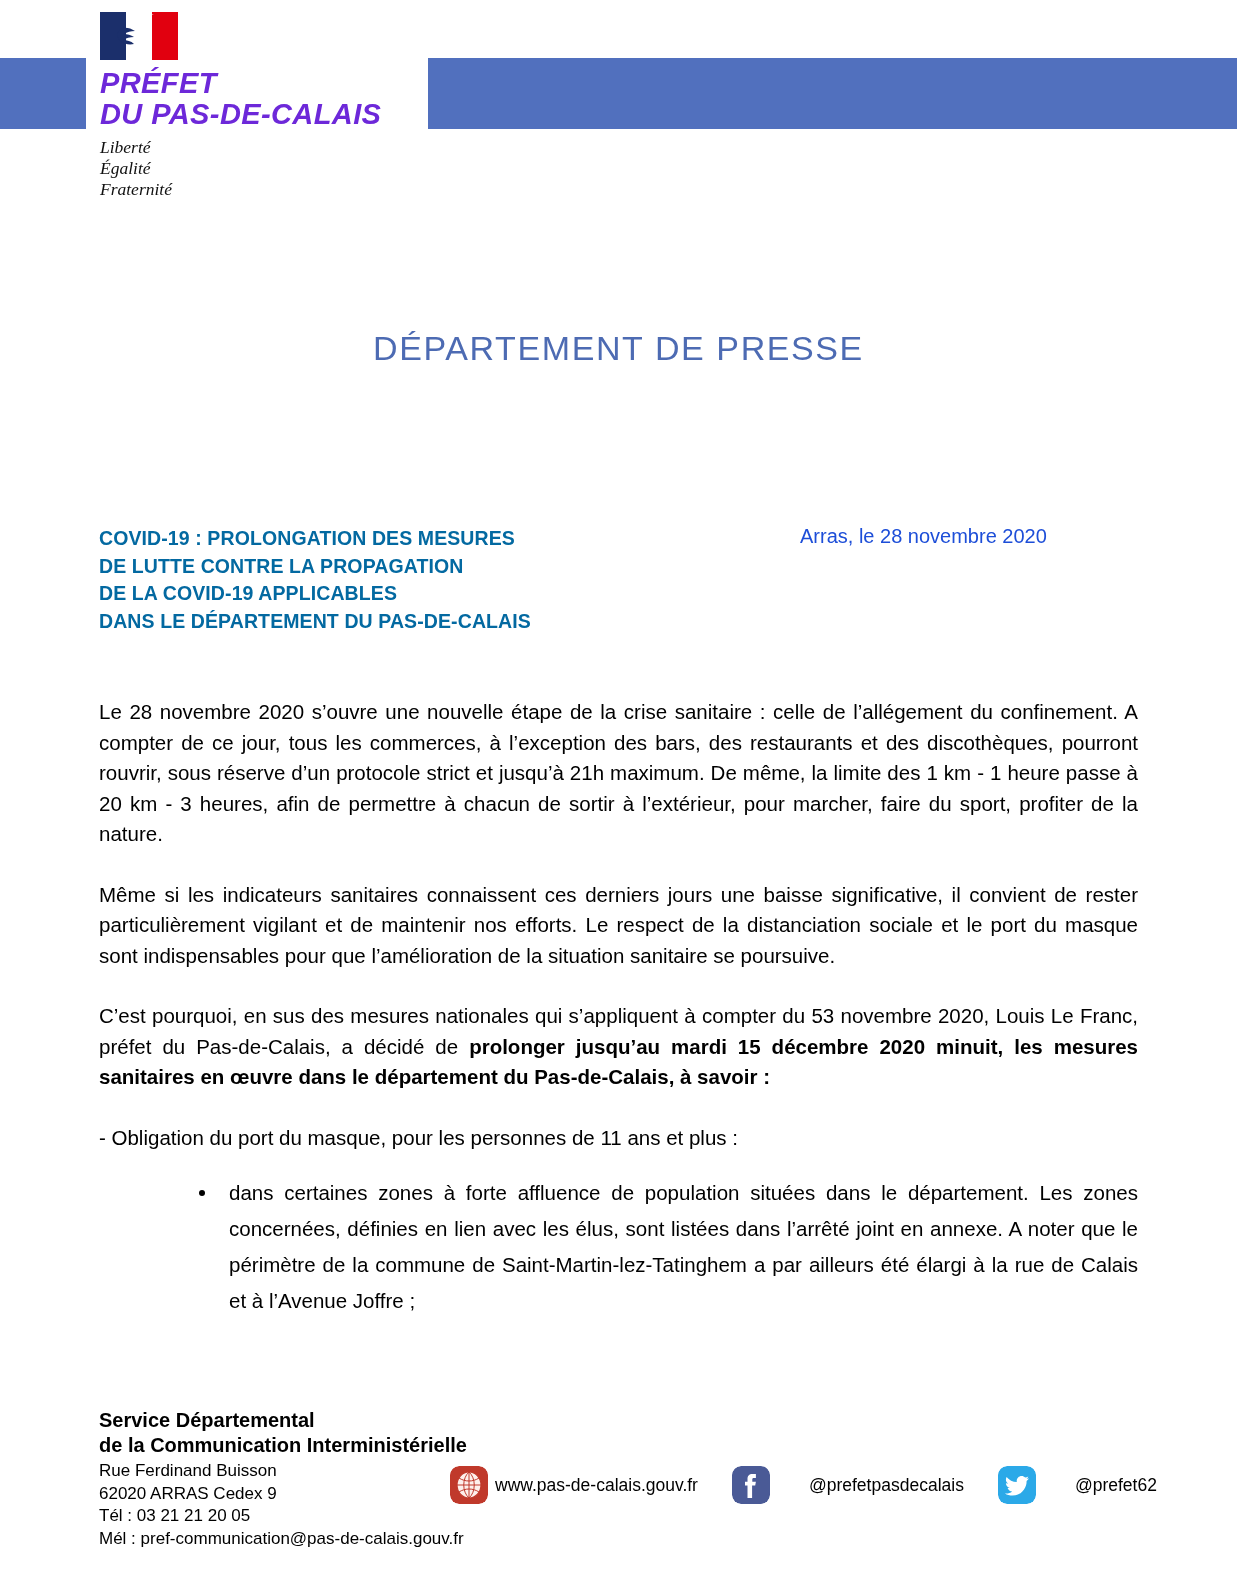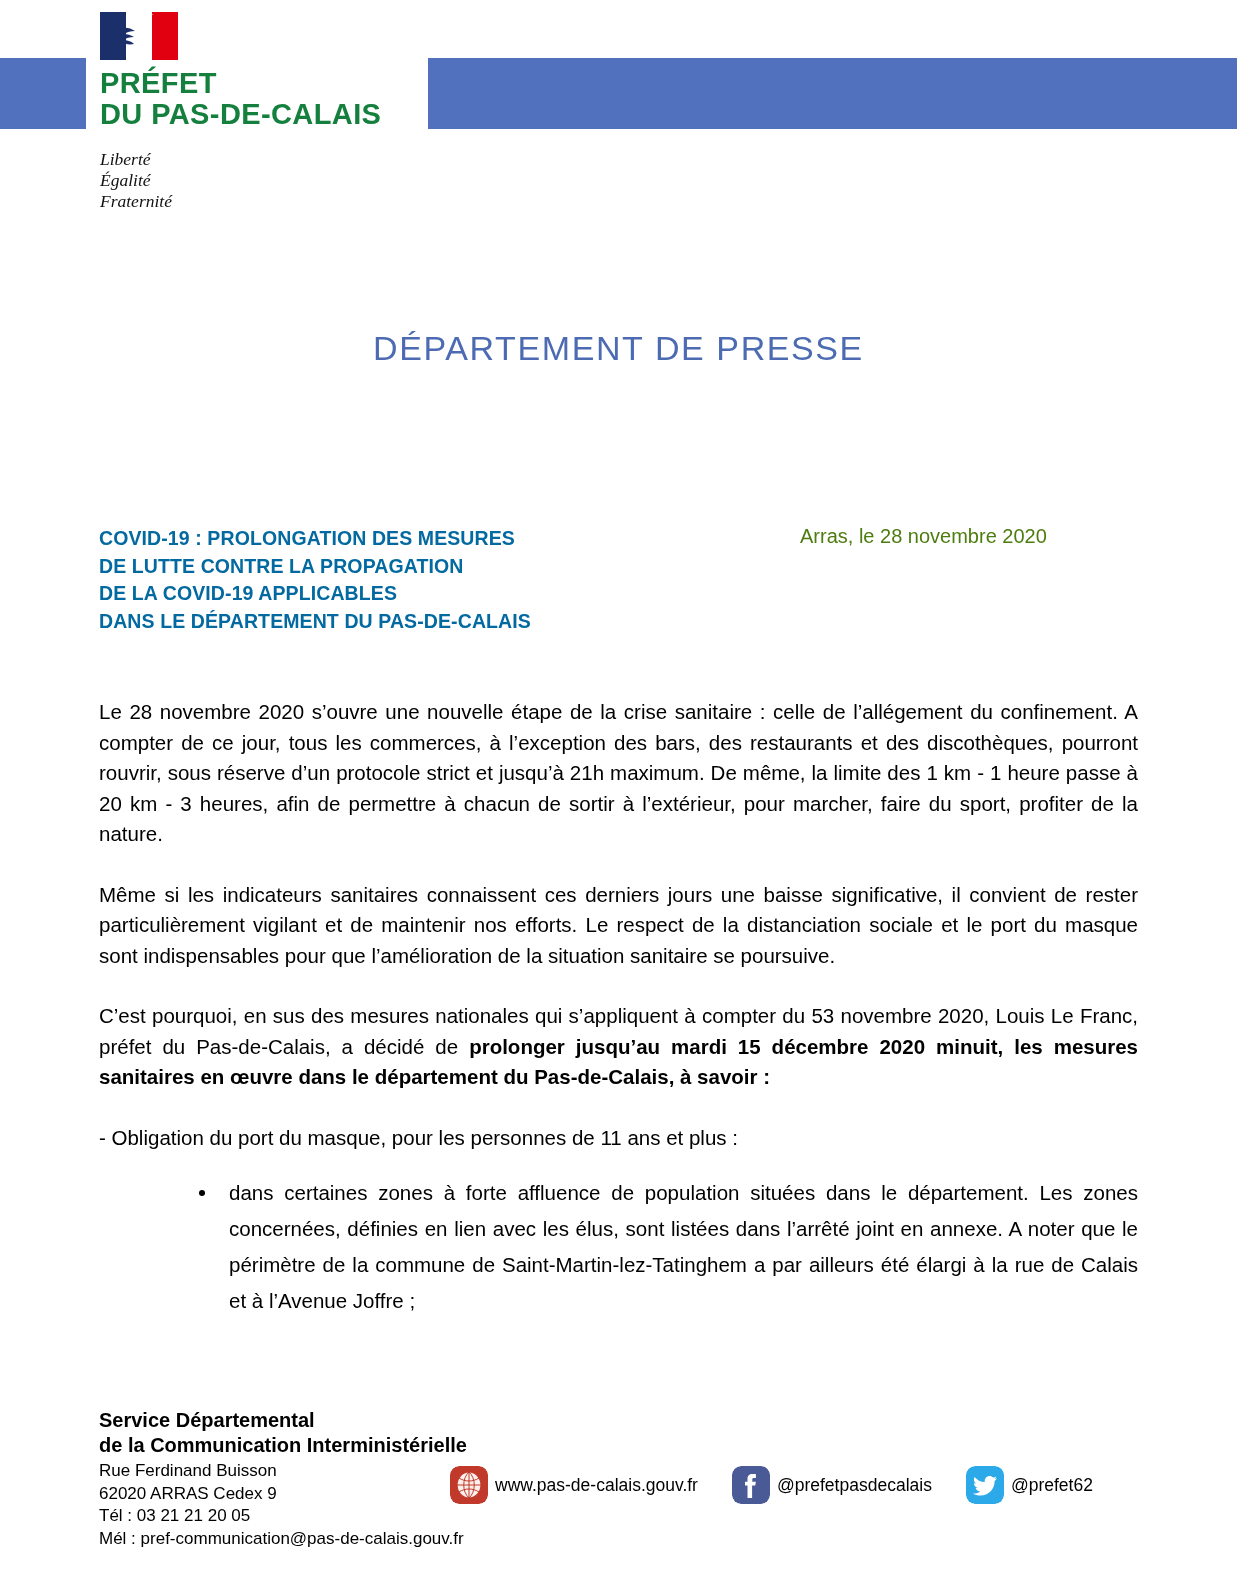--- a/index.html
+++ b/index.html
@@ -51,25 +51,26 @@
     height: 48px;
     display: block;
   }
   .logo-title {
     margin-top: 8px;
     font-family: "Liberation Sans", sans-serif;
     font-weight: 700;
     font-size: 29px;
     line-height: 31px;
     letter-spacing: 0.4px;
-    color: #15803d;
+    color: #6d28d9;
     white-space: nowrap;
+    font-style: italic;
   }
   .devise {
-    margin-top: 19px;
+    margin-top: 7px;
     font-family: "Liberation Serif", serif;
     font-style: italic;
     font-size: 17.5px;
     line-height: 21px;
     color: #111111;
   }
 
   
   .cp-title {
     position: absolute;
@@ -94,21 +95,21 @@
     line-height: 27.5px;
     letter-spacing: 0.1px;
     color: #0369a1;
   }
   .subject div { white-space: nowrap; }
   .dateline {
     position: absolute;
     left: 800px;
     top: 525px;
     font-size: 20px;
-    color: #4d7c0f;
+    color: #1d4ed8;
     white-space: nowrap;
   }
 
   
   .body-area {
     position: absolute;
     left: 99px;
     top: 697px;
     width: 1039px;
   }
@@ -175,21 +176,21 @@
     left: 450px;
     top: 1466px;
     display: flex;
     align-items: center;
   }
   .social-item {
     display: flex;
     align-items: center;
     white-space: nowrap;
   }
-  .social-item + .social-item { margin-left: 34px; }
+  .social-item + .social-item { margin-left: 34px; gap: 32px; }
   .social-label {
     font-size: 17.5px;
     color: #000;
     margin-left: 7px;
   }
   .icon-sq {
     width: 38px;
     height: 38px;
     border-radius: 9px;
     flex: 0 0 auto;

